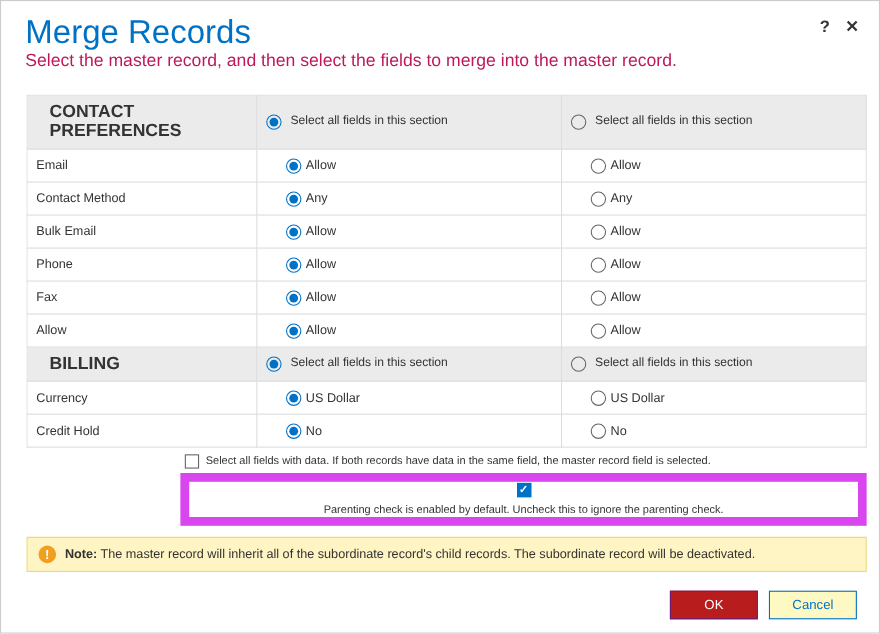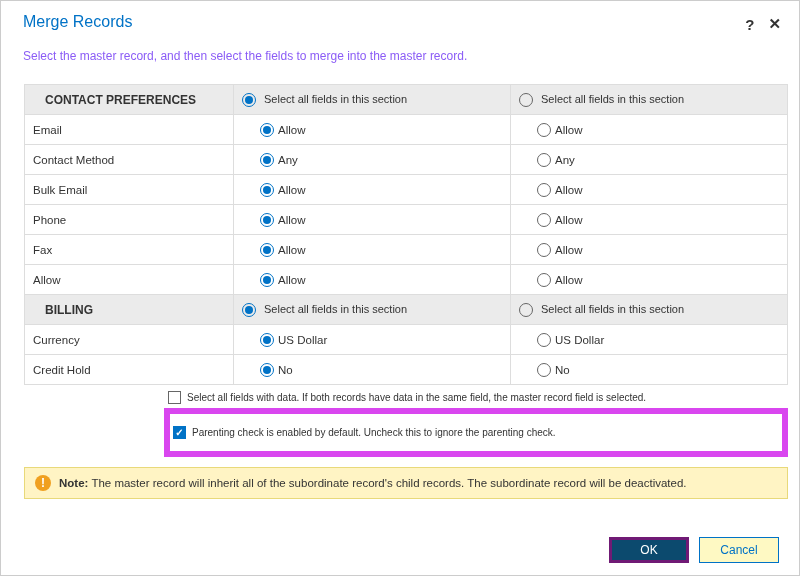--- a/index.html
+++ b/index.html
@@ -1,53 +1,53 @@
 <!DOCTYPE html>
 <html><head>
   <meta charset="utf-8">
   <style>
     * { box-sizing: border-box; margin: 0; padding: 0; }
     body { font-family: "Segoe UI", Arial, sans-serif; font-size: 12px; color: #333; background: #fff; }
     .dialog { width: 800px; height: 576px; border: 1px solid #ccc; position: relative; display: flex; flex-direction: column; }
     .header { padding: 12px 22px 8px 22px; position: relative; }
-    .title { color: #0072c6; font-size: 16px; font-weight: 400; }
-    .subtitle { color: #8b5cf6; font-size: 12px; margin-top: 18px; }
+    .title { color: #0072c6; font-size: 30px; font-weight: 400; }
+    .subtitle { color: #be185d; font-size: 16px; margin-top: 0; }
     .header-controls { position: absolute; top: 14px; right: 18px; display: flex; gap: 14px; align-items: center; }
     .help-icon { font-size: 15px; color: #333; cursor: pointer; font-weight: bold;}
     .close-icon { font-size: 15px; color: #333; cursor: pointer; font-weight: bold;}
     .content-wrapper { flex: 1; position: relative; margin: 12px 10px 0 22px; overflow: hidden; display: flex; }
     .scroll-area { flex: 1; overflow-y: scroll; border: 1px solid transparent; }
     .scroll-area::-webkit-scrollbar { width: 16px; }
     .scroll-area::-webkit-scrollbar-track { background: #f0f0f0; }
     .scroll-area::-webkit-scrollbar-thumb { background: #c0c0c0; }
     .scroll-area::-webkit-scrollbar-button { background: #f0f0f0; height: 16px; }
     table { width: 100%; border-collapse: collapse; }
     td { border: 1px solid #ddd; padding: 6px 8px; vertical-align: middle; height: 30px; font-size: 11.5px; }
     tr.section-header td { background: #ebebeb; font-weight: bold; font-size: 11px; }
-    tr.section-header td:first-child { font-size: 12px; padding-left: 20px; }
+    tr.section-header td:first-child { font-size: 16px; padding-left: 20px; }
     td.label-cell { width: 200px; }
     td.opt-cell { width: 265px; }
     .radio-wrap { display: flex; align-items: center; gap: 4px; padding-left: 18px; }
     .section-radio-wrap { display: flex; align-items: flex-start; gap: 8px; font-weight: normal;}
     .radio { width: 14px; height: 14px; border: 1.5px solid #666; border-radius: 50%; display: inline-flex; align-items: center; justify-content: center; flex-shrink: 0; }
     .radio.selected { border-color: #0072c6; }
     .radio.selected::after { content: ""; width: 8px; height: 8px; background: #0072c6; border-radius: 50%; }
     .radio.section-sel { border-color: #0072c6; }
     .radio.section-sel::after { content: ""; width: 8px; height: 8px; background: #0072c6; border-radius: 50%; }
     .bottom-checks { padding: 4px 0 4px 140px; }
     .check-row { display: flex; align-items: center; gap: 6px; padding: 2px 4px; font-size: 10px;}
-    .check-row.highlighted { border: 6px solid #d946ef; margin-top: 2px; padding: 12px 3px;}
+    .check-row.highlighted { border: 8px solid #d946ef; margin-top: 2px; padding: 1px 3px; flex-direction: column;}
     .checkbox { width: 13px; height: 13px; border: 1px solid #666; display: inline-flex; align-items: center; justify-content: center; flex-shrink: 0; }
     .checkbox.checked { background: #0072c6; border-color: #0072c6; }
     .checkbox.checked::after { content: "✓"; color: #fff; font-size: 10px; line-height: 1; font-weight: bold;}
     .note-bar { background: #fff4c4; border: 1px solid #e8d97a; padding: 7px 10px; margin: 6px 0 2px 0; display: flex; align-items: center; gap: 8px; font-size: 11.5px; }
     .warn-icon { width: 16px; height: 16px; background: #f0a020; border-radius: 50%; display: inline-flex; align-items: center; justify-content: center; color: #fff; font-weight: bold; font-size: 12px; flex-shrink: 0; }
     .footer { padding: 10px 20px 12px; display: flex; justify-content: flex-end; gap: 10px; }
     .btn { min-width: 80px; height: 26px; font-size: 12px; cursor: pointer; display: inline-flex; align-items: center; justify-content: center; padding: 0 14px;}
-    .btn-primary { background: #0c4a6e; color: #fff; border: 3px solid #701a75; }
+    .btn-primary { background: #b91c1c; color: #fff; border: 1px solid #701a75; }
     .btn-secondary { background: #fef9c3; color: #0072c6; border: 1px solid #0072c6; }
   </style>
 </head>
 <body>
 
 <div class="dialog">
   <div class="header">
     <div class="title">Merge Records</div>
     <div class="subtitle">Select the master record, and then select the fields to merge into the master record.</div>
     <div class="header-controls">

